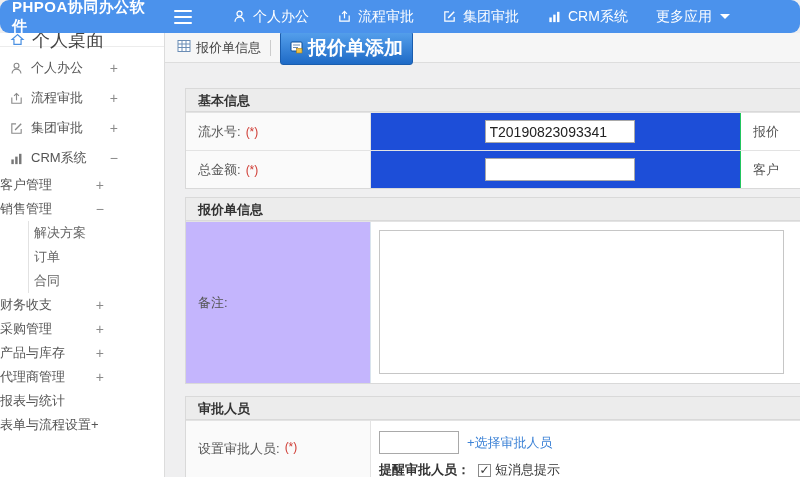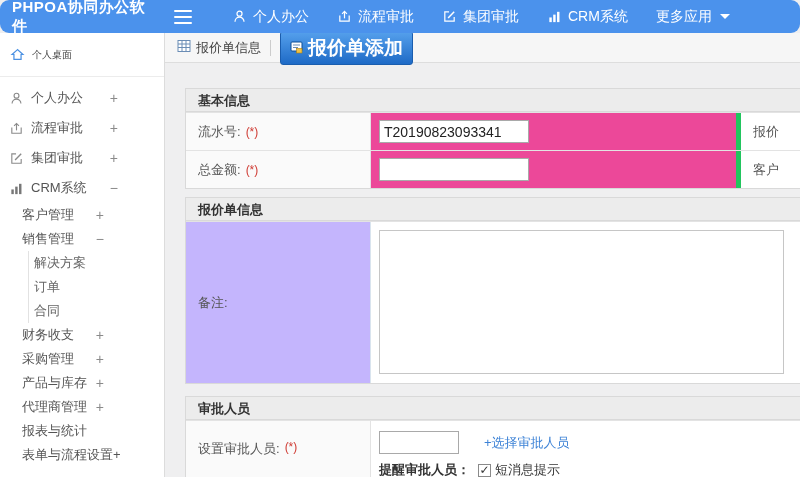--- a/index.html
+++ b/index.html
@@ -16,29 +16,29 @@
   .topmenu { display:flex; align-items:center; margin-left:26px; }
   .topmenu-item { display:flex; align-items:center; gap:6px; font-size:14px;
     padding:0 14px; height:33px; cursor:pointer; }
   .caret { width:0; height:0; border-left:5px solid transparent; border-right:5px solid transparent;
     border-top:5px solid #fff; margin-left:2px; }
   .ticon { width:15px; height:15px; display:block; }
 
   
   .sidebar { position:absolute; top:33px; left:0; width:165px; bottom:0;
     background:#fff; border-right:1px solid #dcdcdc; }
-  .side-desktop { height:44px; display:flex; align-items:center; padding-left:10px;
-    border-bottom:1px solid #ececec; font-size:10px; color:#444; cursor:pointer; }
+  .side-desktop { height:14px; display:flex; align-items:center; padding-left:10px;
+    border-bottom:1px solid #ececec; font-size:18px; color:#444; cursor:pointer; }
   .side-desktop .sicon { margin-right:7px; }
   .sicon { width:15px; height:15px; display:block; flex:none; }
   .nav { padding-top:6px; font-size:13px; color:#555; }
   .nav-item { display:flex; align-items:center; cursor:pointer; }
   .s1 { height:30px; padding-left:9px; }
   .s1 .sicon { margin-right:7px; }
-  .s2 { height:24px; padding-left:22px; }
+  .s2 { height:24px; }
   .sub3 { margin-left:28px; border-left:1px solid #e2e2e2; }
   .s3 { height:24px; padding-left:5px; color:#666; }
   .tg { color:#8a8a8a; font-size:14px; }
   .s1 .tg { margin-left:auto; margin-right:46px; }
   .s2 .tg { margin-left:auto; margin-right:60px; }
 
   
   .main { position:absolute; top:33px; left:165px; right:0; bottom:0; background:#efeff0; }
   .tabbar { height:30px; background:#f6f6f6; border-bottom:1px solid #dddddd;
     display:flex; align-items:center; padding-left:12px; }
@@ -50,22 +50,22 @@
 
   .content { padding:25px 0 0 20px; }
   .section { width:720px; border:1px solid #d9d9d9; background:#fff;
     font-size:13px; color:#555; margin-bottom:8px; }
   .sec-h { background:#ececec; border-bottom:1px solid #d9d9d9; height:23px; line-height:23px;
     padding-left:12px; font-weight:bold; color:#333; }
   .frow { display:flex; border-top:1px solid #e3e3e3; }
   .frow:first-of-type { border-top:none; }
   .cell-label { width:185px; background:#fafafa; border-right:1px solid #e3e3e3;
     padding-left:12px; display:flex; align-items:center; }
-  .cell-value { width:370px; border-right:5px solid #22c55e; display:flex;
-    align-items:center; padding-left:8px; background:#ec4899; }
+  .cell-value { width:370px; border-right:1px solid #22c55e; display:flex;
+    align-items:center; padding-left:8px; background:#1d4ed8;justify-content:center; }
   .cell-label2 { flex:1; padding-left:12px; display:flex; align-items:center;
     overflow:hidden; white-space:nowrap; }
   .h38 { height:38px; }
   .req { color:#cf3b33; margin-left:5px; font-size:12px; }
   .txt { height:23px; border:1px solid #a9a9a9; font-size:14px; color:#222;
     padding:0 4px; font-family:inherit; background:#fff; }
   .w150 { width:150px; }
 
   .remark-row { height:162px; }
   .cell-label-blue { width:185px; background:#c4b5fd; border-right:1px solid #d9e4ee;
@@ -74,21 +74,21 @@
   .remark-ta { width:405px; height:144px; border:1px solid #c6c6c6; resize:none;
     font-family:inherit; font-size:13px; background:#fff; }
 
   .approver-section { margin-top:12px; }
   .approver-row { min-height:130px; }
   .cell-label-top { width:185px; background:#fafafa; border-right:1px solid #e3e3e3;
     padding:19px 0 0 12px; display:flex; align-items:flex-start; }
   .cell-appr { flex:1; padding:10px 8px; background:#fff; font-size:13px; }
   .appr-line1 { display:flex; align-items:center; }
   .w78 { width:80px; }
-  .link { color:#3c82d6; margin-left:25px; cursor:pointer; text-decoration:none; }
+  .link { color:#3c82d6; margin-left:8px; cursor:pointer; text-decoration:none; }
   .appr-line2 { margin-top:7px; display:flex; align-items:center; color:#333; }
   .bold { font-weight:bold; }
   .cbx { width:13px; height:13px; border:1px solid #8a8a8a; background:#fff; margin:0 4px 0 8px;
     display:inline-flex; align-items:center; justify-content:center;
     font-size:12px; font-weight:bold; color:#333; line-height:1; cursor:pointer; }
 </style>
 </head>
 <body>
 
 <div class="topbar">

